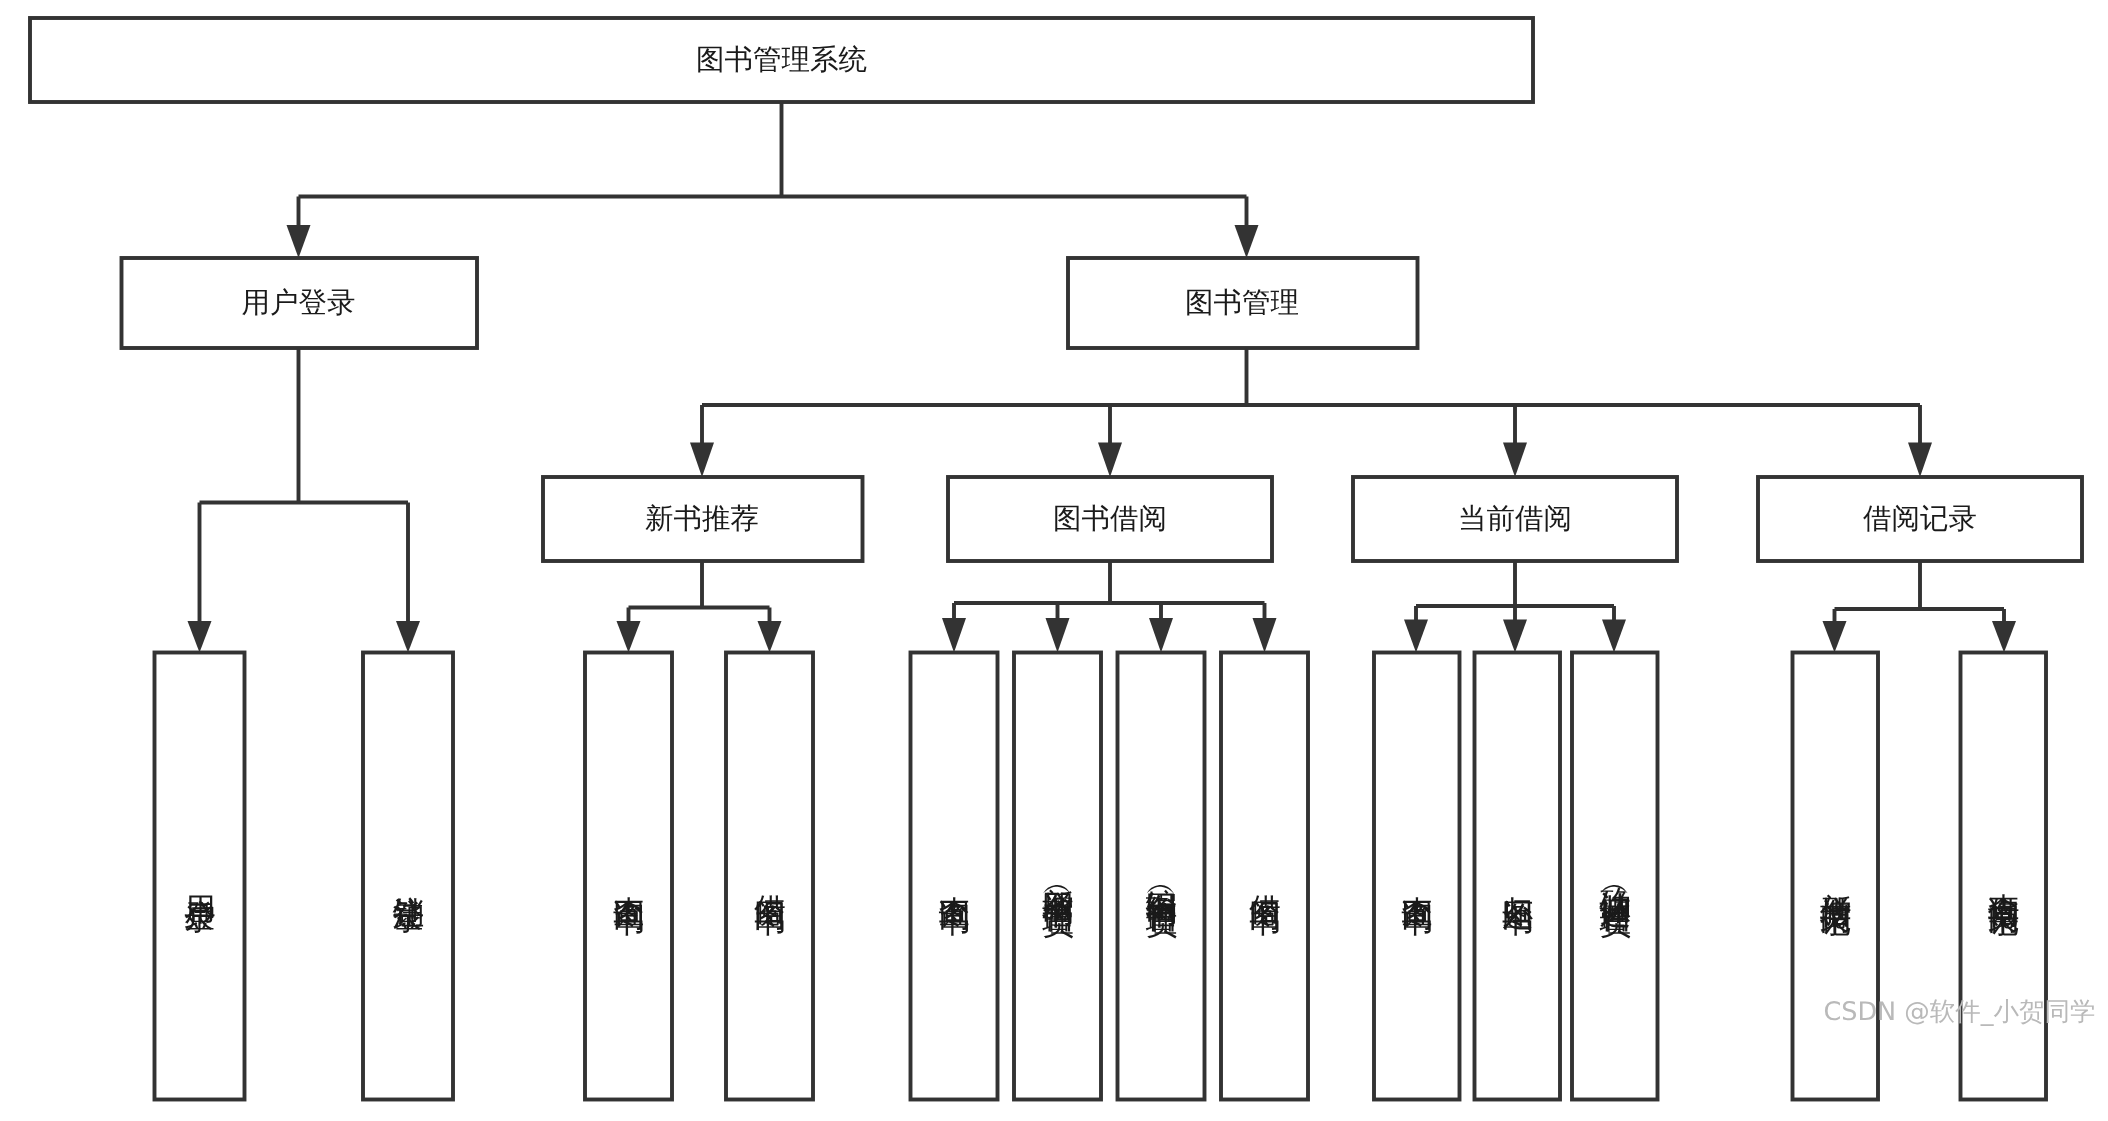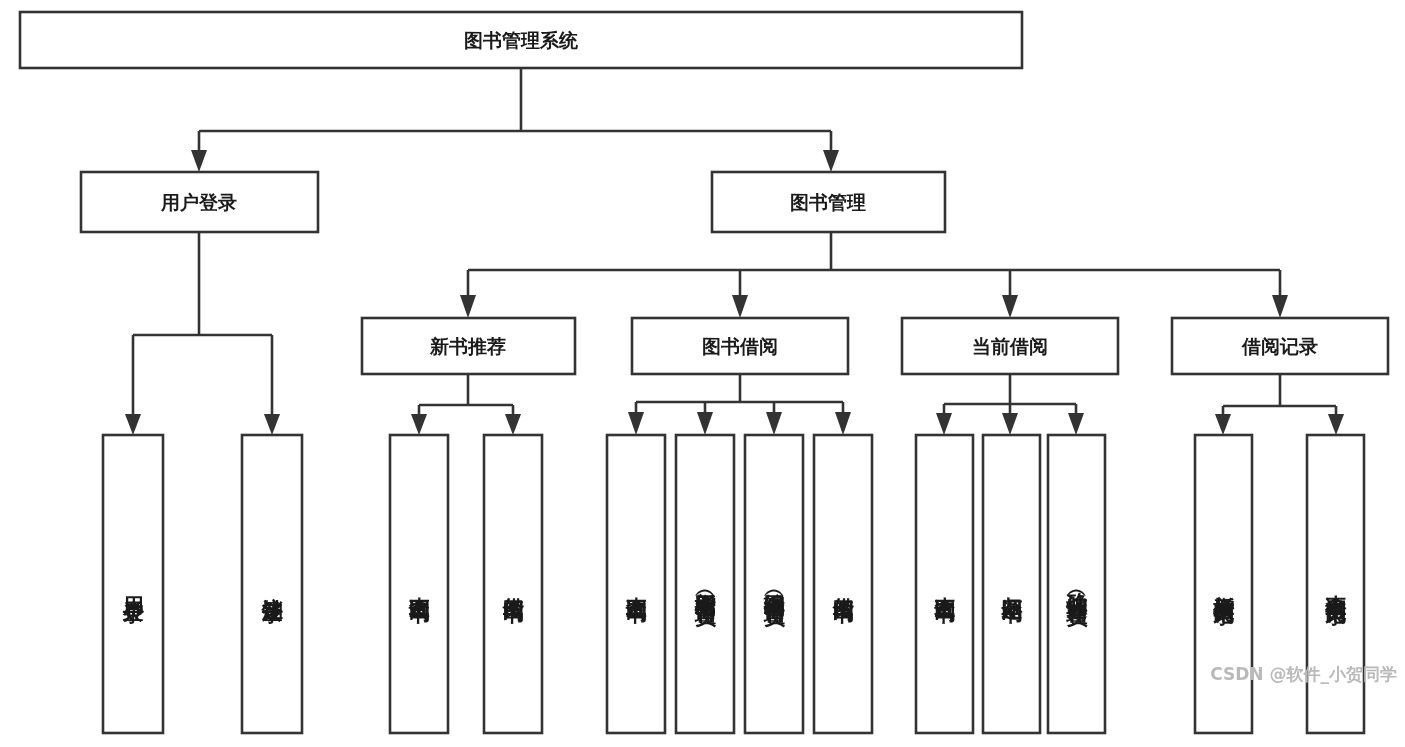--- a/index.html
+++ b/index.html
@@ -11,21 +11,20 @@
     width: 1405px;
     height: 747px;
     font-family: "DejaVu Sans", "Liberation Sans", sans-serif;
     overflow: hidden;
   }
   #diagram-root {
     position: relative;
     width: 1405px;
     height: 690px;
     background: #ffffff;
-    font-weight: bold;
   }
   svg.diagram {
     position: absolute;
     left: 0;
     top: 0;
     width: 1405px;
     height: 747px;
     display: block;
   }
   .node-rect {

